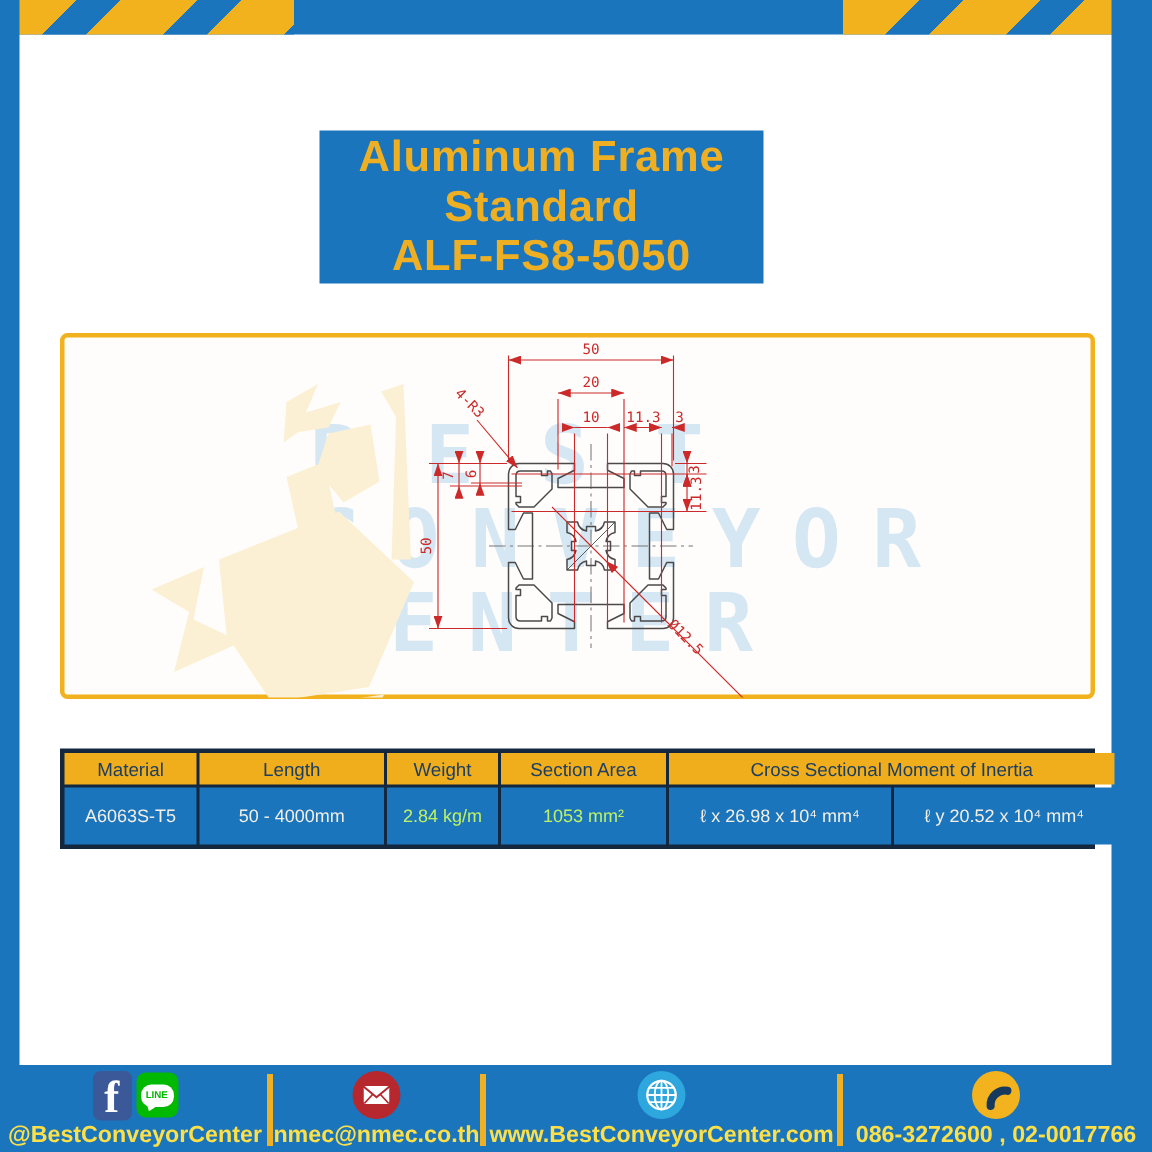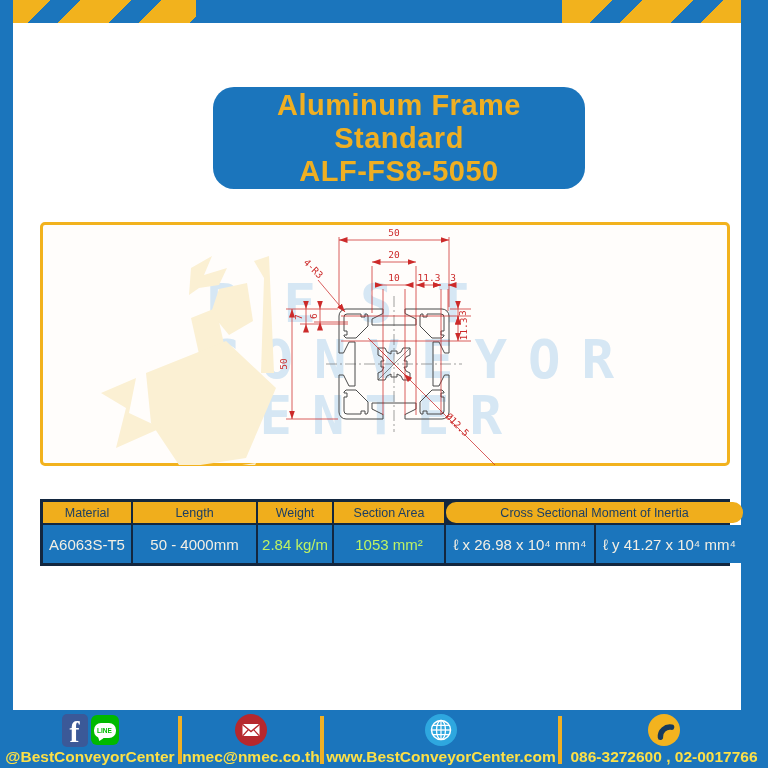--- a/index.html
+++ b/index.html
@@ -9,41 +9,41 @@
   }
   
   .border-left{position:absolute;left:0;top:0;width:13px;height:768px;background:#1b75bc;}
   .border-right{position:absolute;right:0;top:0;width:27px;height:768px;background:#1b75bc;}
   .topbar{position:absolute;left:0;top:0;width:768px;height:23px;background:#1b75bc;}
   .stripes{position:absolute;top:0;height:23px;background:repeating-linear-gradient(135deg,#f2b21d 0 36px,#1b75bc 36px 57px);}
   .stripes.left{left:0;width:196px;}
   .stripes.right{left:562px;width:206px;}
   
   .title-box{
-    position:absolute;left:213px;top:87px;width:372px;height:102px;background:#1b75bc;
-    display:flex;flex-direction:column;justify-content:center;align-items:center;border-radius:21px;
+    position:absolute;left:213px;top:87px;width:296px;height:102px;background:#1b75bc;
+    display:flex;flex-direction:column;justify-content:center;align-items:center;
   }
   .title-box div{color:#efaf22;font-weight:bold;font-size:29px;line-height:33px;letter-spacing:0.5px;}
   
   .draw-box{position:absolute;left:40px;top:222px;width:684px;height:238px;border:3px solid #f2b21d;border-radius:5px;background:#fffdfb;}
   .wm-row{position:absolute;color:#d6e7f4;font-family:"DejaVu Sans Mono", monospace;font-weight:bold;white-space:nowrap;}
   .wm-1{left:207px;top:272px;font-size:54px;letter-spacing:44px;}
   .wm-2{left:207px;top:328px;font-size:54px;letter-spacing:21px;}
   .wm-3{left:207px;top:384px;font-size:54px;letter-spacing:20px;}
   .draw-svg{position:absolute;left:41px;top:223px;}
   
   .spec-table{
     position:absolute;left:40px;top:499px;width:690px;background:#13273f;
     display:grid;grid-template-columns:88px 123px 74px 110px 148px 147px;
     grid-template-rows:21px 38px;gap:2px;padding:3px;box-sizing:border-box;
   }
   .spec-table .cell{display:flex;align-items:center;justify-content:center;}
   .spec-table .head{background:#f0ae1c;color:#1c3e63;font-weight:normal;font-size:12.5px;}
-  .spec-table .head.span2{grid-column:5 / 7;border-radius:10px;}
-  .spec-table .data{background:#1b75bc;color:#f3efe4;font-size:15px;}
+  .spec-table .head.span2{grid-column:5 / 7;}
+  .spec-table .data{background:#1b75bc;color:#f3efe4;font-size:12px;}
   .spec-table .data.warm{color:#bef264;}
   
   .footer{position:absolute;left:0;top:710px;width:768px;height:58px;background:#1b75bc;display:flex;}
   .f-sec{display:flex;flex-direction:column;align-items:center;justify-content:flex-start;box-sizing:border-box;padding-top:2px;}
   .f-sec .icons{height:36px;display:flex;align-items:center;gap:3px;}
   .f-label{color:#fde047;font-weight:bold;font-size:15.5px;white-space:nowrap;margin-top:0px;}
   .f-sep{position:absolute;top:6px;width:4px;height:48px;background:#f0b024;}
   .fb-icon{width:26px;height:33px;background:#3b5998;border-radius:5px;overflow:hidden;display:flex;justify-content:center;}
   .fb-icon span{color:#fff;font-weight:bold;font-size:30px;line-height:36px;font-family:"Liberation Serif", serif;}
   .line-icon{width:28px;height:30px;background:#00b900;border-radius:6px;display:flex;align-items:center;justify-content:center;position:relative;}
@@ -178,21 +178,21 @@
   <div class="cell head">Material</div>
   <div class="cell head">Length</div>
   <div class="cell head">Weight</div>
   <div class="cell head">Section Area</div>
   <div class="cell head span2">Cross Sectional Moment of Inertia</div>
   <div class="cell data">A6063S-T5</div>
   <div class="cell data">50 - 4000mm</div>
   <div class="cell data warm">2.84 kg/m</div>
   <div class="cell data warm">1053 mm²</div>
   <div class="cell data">ℓ x 26.98 x 10⁴  mm⁴</div>
-  <div class="cell data">ℓ y 41.27 x 10⁴  mm⁴</div>
+  <div class="cell data">ℓ y 20.52 x 10⁴  mm⁴</div>
 </div>
 
 <div class="footer">
   <div class="f-sec" style="width:180px;">
     <div class="icons">
       <div class="fb-icon">
           <span>f</span>
         </div>
       <div class="line-icon">
         <div class="line-bubble">LINE</div>

